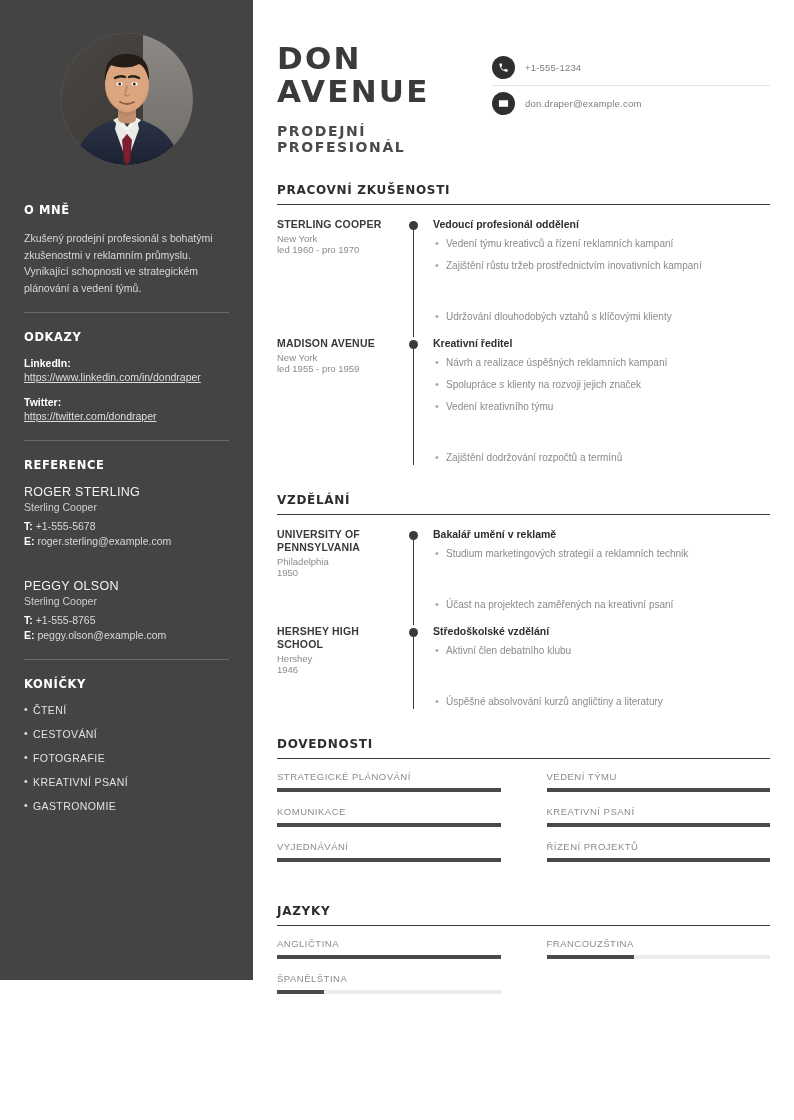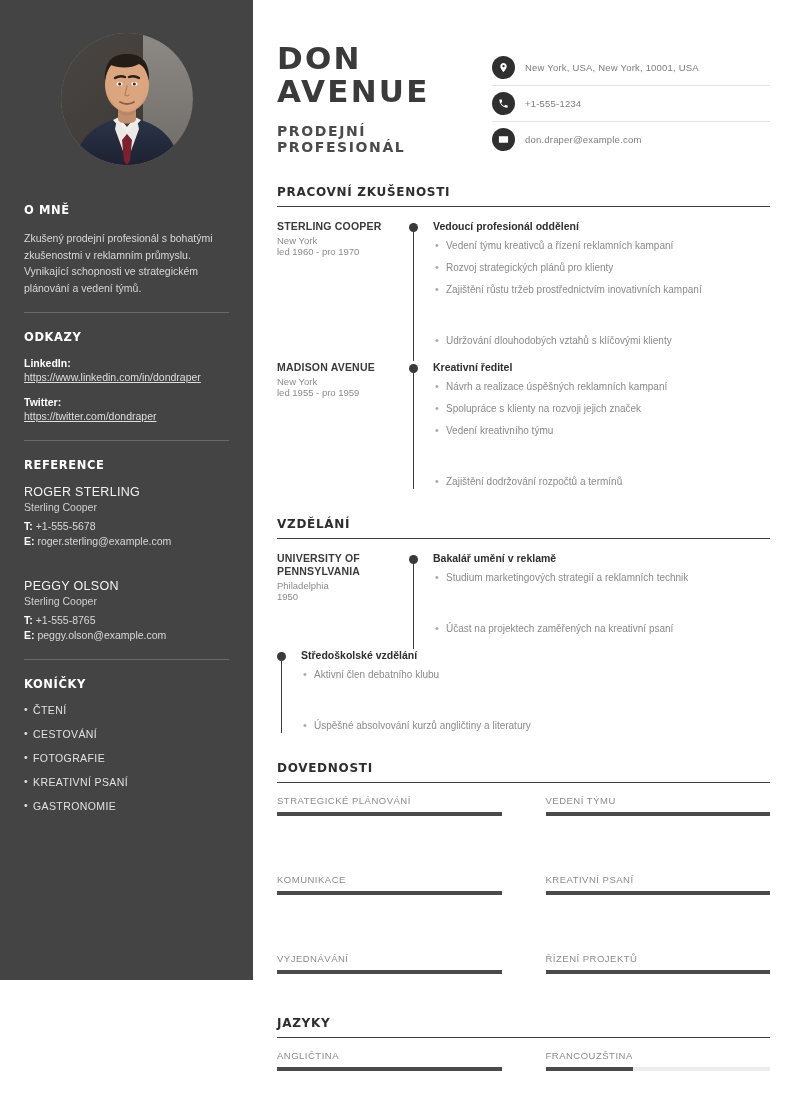--- a/index.html
+++ b/index.html
@@ -138,21 +138,20 @@
   .tl-bullet::before {
     content: "•"; position: absolute; left: 2px; top: -1px;
     color: #a8a8a8; font-size: 11px;
   }
   .tl-bullet:last-child { margin-bottom: 0; margin-top: 37px; }
 
   
   .bar-grid {
     display: grid; grid-template-columns: 1fr 1fr; column-gap: 46px; row-gap: 0;
     padding-top: 12px;
-    gap: 44px;
   }
   .bar-item { margin-bottom: 14px; }
   .bar-label {
     font-size: 9.5px; color: #8b8b8b; letter-spacing: 0.5px;
     text-transform: uppercase; margin-bottom: 6px;
   }
   .bar-track { height: 4px; background: #ececec; width: 100%; position: relative; }
   .bar-fill { height: 4px; background: #4a4a4a; }
 </style>
 </head>
@@ -290,28 +289,20 @@
       <div class="name-col">
         <div class="fname">DON</div>
         <div class="lname">AVENUE</div>
         <div class="role">PRODEJNÍ PROFESIONÁL</div>
       </div>
 
       <div class="contacts">
         <div class="contact-row">
           <span class="c-icon">
             <svg width="11" height="11" viewBox="0 0 24 24" fill="#ffffff">
-                <path d="M12 2C8.1 2 5 5.1 5 9c0 5.2 7 13 7 13s7-7.8 7-13c0-3.9-3.1-7-7-7zm0 9.5A2.5 2.5 0 1 1 12 6.5a2.5 2.5 0 0 1 0 5z"></path>
-              </svg>
-          </span>
-          <span class="c-text">New York, USA, New York, 10001, USA</span>
-        </div>
-        <div class="contact-row">
-          <span class="c-icon">
-            <svg width="11" height="11" viewBox="0 0 24 24" fill="#ffffff">
                 <path d="M6.6 10.8c1.4 2.8 3.8 5.1 6.6 6.6l2.2-2.2c.3-.3.7-.4 1-.2 1.1.4 2.4.6 3.6.6.6 0 1 .4 1 1V20c0 .6-.4 1-1 1C10.6 21 3 13.4 3 4c0-.6.4-1 1-1h3.5c.6 0 1 .4 1 1 0 1.3.2 2.5.6 3.6.1.4 0 .8-.2 1.1l-2.3 2.1z"></path>
               </svg>
           </span>
           <span class="c-text">+1-555-1234</span>
         </div>
         <div class="contact-row">
           <span class="c-icon">
             <svg width="11" height="11" viewBox="0 0 24 24" fill="#ffffff">
                 <path d="M2 5h20v14H2V5zm10 8L3.2 6.6h17.6L12 13zM3.6 17.6 9.4 12 12 14l2.6-2 5.8 5.6H3.6z"></path>
               </svg>
@@ -330,21 +321,20 @@
           <div class="tl-city">New York</div>
           <div class="tl-date">led 1960 - pro 1970</div>
         </div>
         <div class="tl-rail">
           <span class="tl-dot"></span>
           <span class="tl-line"></span>
         </div>
         <div class="tl-right">
           <div class="tl-role">Vedoucí profesionál oddělení</div>
           <div class="tl-bullet">Vedení týmu kreativců a řízení reklamních kampaní</div>
-          <div class="tl-bullet">Rozvoj strategických plánů pro klienty</div>
           <div class="tl-bullet">Zajištění růstu tržeb prostřednictvím inovativních kampaní</div>
           <div class="tl-bullet">Udržování dlouhodobých vztahů s klíčovými klienty</div>
         </div>
       </div>
 
       <div class="tl-item last">
         <div class="tl-left">
           <div class="tl-org">MADISON AVENUE</div>
           <div class="tl-city">New York</div>
           <div class="tl-date">led 1955 - pro 1959</div>
@@ -377,20 +367,25 @@
           <span class="tl-line"></span>
         </div>
         <div class="tl-right">
           <div class="tl-role">Bakalář umění v reklamě</div>
           <div class="tl-bullet">Studium marketingových strategií a reklamních technik</div>
           <div class="tl-bullet">Účast na projektech zaměřených na kreativní psaní</div>
         </div>
       </div>
 
       <div class="tl-item last">
+        <div class="tl-left">
+          <div class="tl-org">HERSHEY HIGH SCHOOL</div>
+          <div class="tl-city">Hershey</div>
+          <div class="tl-date">1946</div>
+        </div>
         <div class="tl-rail">
           <span class="tl-dot"></span>
           <span class="tl-line"></span>
         </div>
         <div class="tl-right">
           <div class="tl-role">Středoškolské vzdělání</div>
           <div class="tl-bullet">Aktivní člen debatního klubu</div>
           <div class="tl-bullet">Úspěšné absolvování kurzů angličtiny a literatury</div>
         </div>
       </div>

